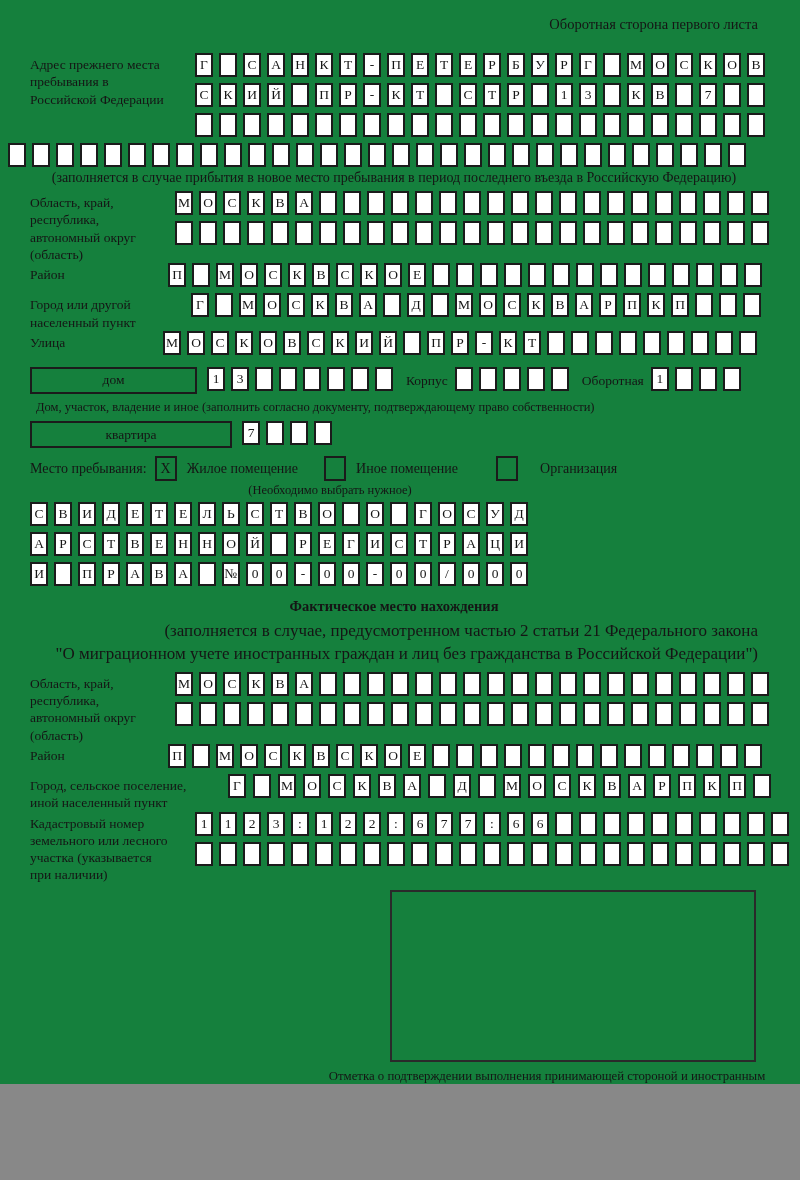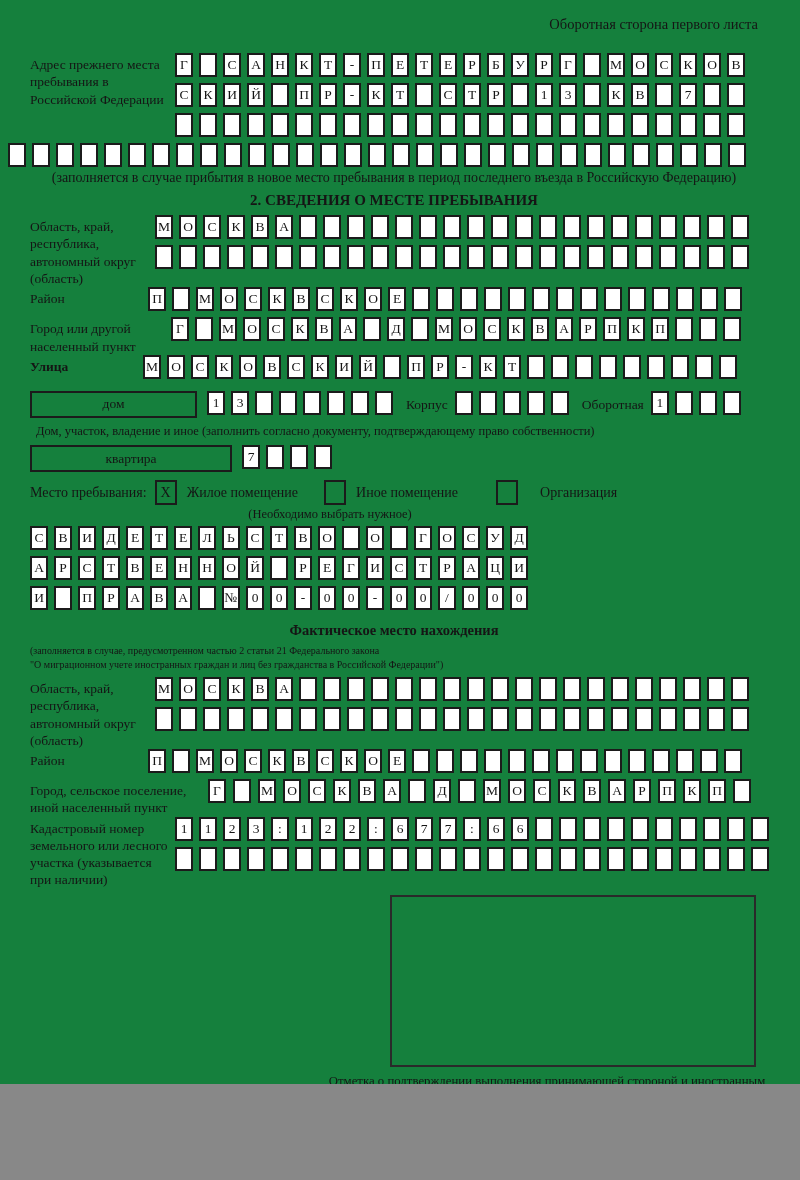--- a/index.html
+++ b/index.html
@@ -3,24 +3,24 @@
 <meta charset="utf-8">
 <style>
   * { margin:0; padding:0; box-sizing:border-box; }
   body { background:#888; }
   .page {
     width:800px; height:1084px; margin:0 auto; background:#15803d;
     font-family:"Liberation Serif", serif; color:#151515;
     padding:16px 42px 0 30px; position:relative; overflow:hidden;
   }
   .header-note { text-align:right; font-size:14.5px; margin-bottom:20px; }
-  .row { display:flex; align-items:flex-start; }
+  .row { display:flex; align-items:flex-start;gap:20px; }
   .label { font-size:13.5px; line-height:1.28; flex:none; padding-top:3px; }
   .w145{width:145px;} .w125{width:125px;} .w118{width:118px;} .w141{width:141px;}
-  .w113{width:113px;font-weight:bold;} .w213{width:213px;} .w178{width:178px;}
+  .w113{width:113px;} .w213{width:213px;} .w178{width:178px;}
   .cellcol { display:flex; flex-direction:column; }
   .cells { display:flex; margin-bottom:6px; }
   .cell {
     width:18px; height:24px; border:2px solid #1b1b1b; margin-right:6px;
     display:flex; align-items:center; justify-content:center;
     font-size:13.5px; flex:none; background:#fff;
   }
   .wide-gap .cell { margin-right:7px; }
   .fullrow { margin-left:-22px; margin-bottom:2px; }
   .note { font-size:14px; line-height:1.3; }
@@ -34,21 +34,21 @@
   }
   .house-row, .apt-row { display:flex; align-items:flex-start; margin:6px 0 2px 0; }
   .stay-row { display:flex; align-items:center; font-size:14px; margin:5px 0 2px 0; }
   .checkbox {
     width:22px; height:25px; border:2px solid #1b1b1b; display:flex; flex:none;
     align-items:center; justify-content:center; font-size:14px;
   }
   .cb-1 { margin:0 10px 0 8px; } .cb-2 { margin:0 10px 0 26px; } .cb-3 { margin:0 22px 0 38px; }
   .choose-note { font-size:12.5px; margin:2px 0 4px 150px; width:300px; text-align:center; }
   .small-note { font-size:12.5px; margin:1px 0 3px 6px; }
-  .law-note { text-align:left; font-size:10px; line-height:1.35; }
+  .law-note { text-align:right; font-size:17px; line-height:1.35; }
   .stamp-box { width:366px; height:172px; border:2px solid #2a2a2a; margin-left:360px; margin-top:6px; }
   .stamp-caption { width:470px; margin:6px 0 0 282px; text-align:center; font-size:12.8px; line-height:1.32; }
   .mt4{margin-top:4px;} .mt6{margin-top:6px;}
 </style>
 </head>
 <body>
 
 <div class="page">
 
   <div class="header-note">Оборотная сторона первого листа</div>
@@ -164,21 +164,20 @@
       <div class="cell"></div>
       <div class="cell"></div>
       <div class="cell"></div>
       <div class="cell"></div>
       <div class="cell"></div>
       <div class="cell"></div>
       <div class="cell"></div>
     </div>
   <div class="note center">(заполняется в случае прибытия в новое место пребывания в период последнего въезда в Российскую Федерацию)</div>
 
-  <div class="sec-title">2. СВЕДЕНИЯ О МЕСТЕ ПРЕБЫВАНИЯ</div>
 
   <div class="row mt4">
     <div class="label w125">Область, край, республика, автономный округ (область)</div>
     <div class="cellcol">
       <div class="cells">
           <div class="cell">М</div>
           <div class="cell">О</div>
           <div class="cell">С</div>
           <div class="cell">К</div>
           <div class="cell">В</div>

